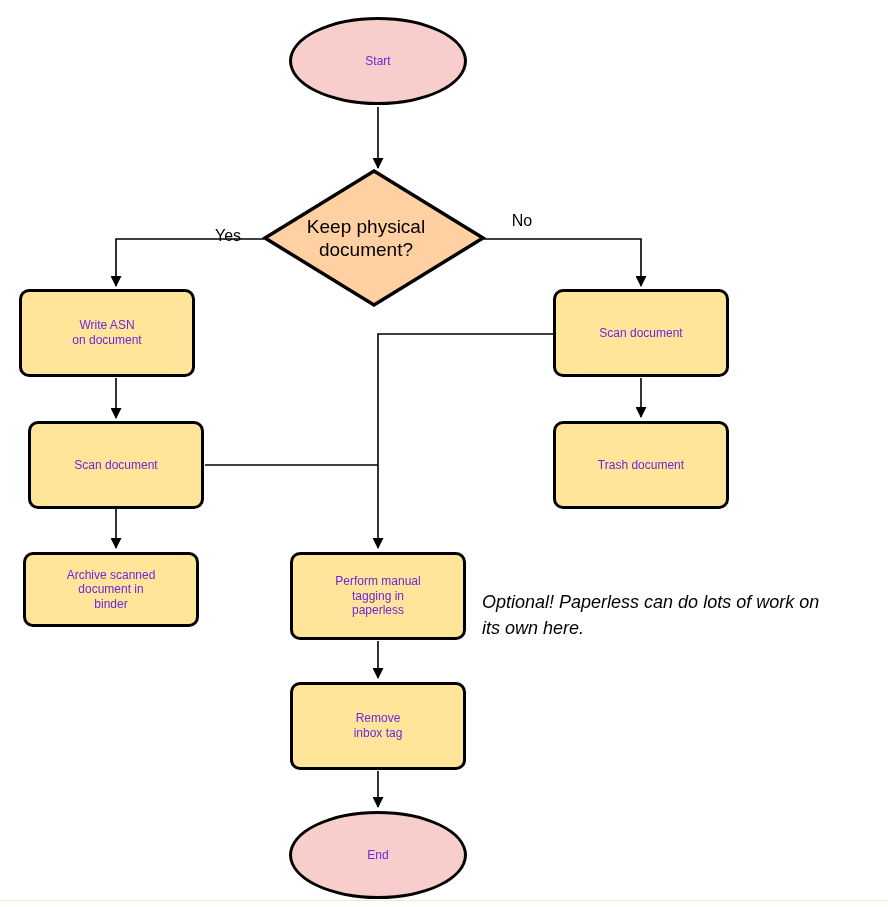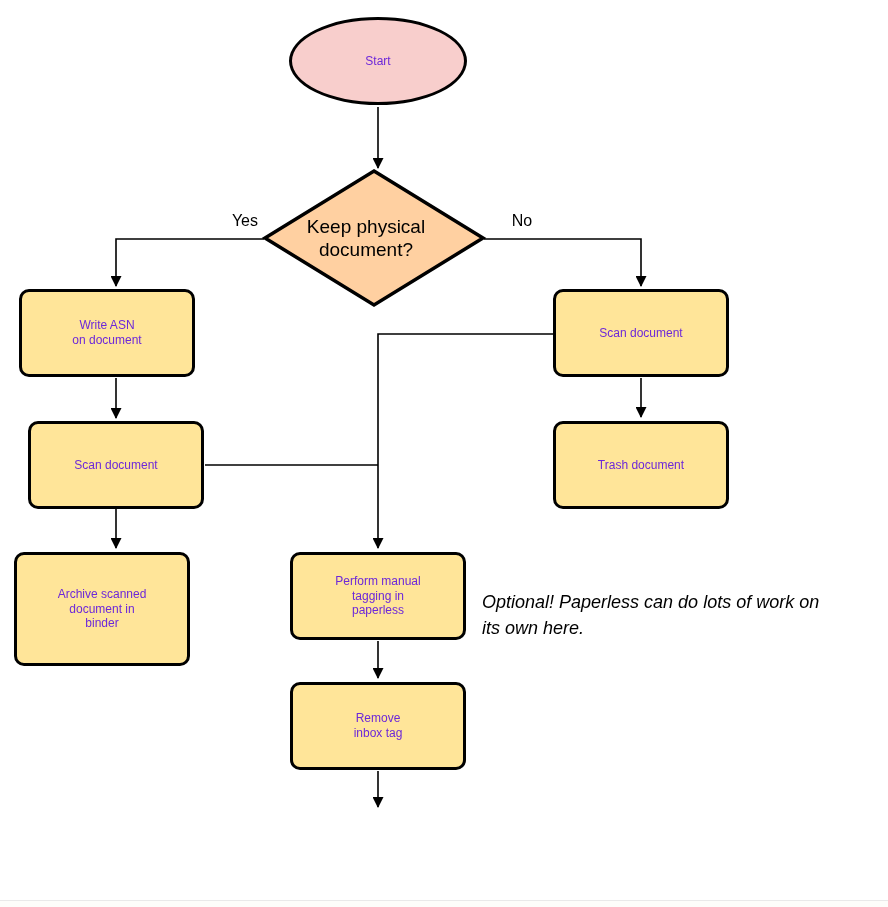--- a/index.html
+++ b/index.html
@@ -117,58 +117,61 @@
 
   <div class="node terminal" style="left:289px; top:17px;">
     <span>Start</span>
   </div>
 
   <div class="decision-label">
     <span>Keep physical
 document?</span>
   </div>
 
-  <div class="edge-label" style="left:198px; top:212px;text-align:right;">Yes</div>
+  <div class="edge-label" style="left:198px; top:227px;">Yes</div>
 
   <div class="edge-label" style="left:492px; top:212px;">No</div>
 
   <div class="node process" style="left:19px; top:289px;">
     <span>Write ASN
 on document</span>
   </div>
 
   <div class="node process" style="left:553px; top:289px;">
     <span>Scan document</span>
   </div>
 
   <div class="node process" style="left:28px; top:421px;">
     <span>Scan document</span>
   </div>
 
   <div class="node process" style="left:553px; top:421px;">
     <span>Trash document</span>
   </div>
 
-  <div class="node process" style="left:14px; top:552px; height:114px;">
+  <div class="node process" style="left:23px; top:552px; height:75px;">
     <span>Archive scanned
 document in
 binder</span>
   </div>
 
   <div class="node process" style="left:290px; top:552px;">
     <span>Perform manual
 tagging in
 paperless</span>
   </div>
 
   <div id="note">Optional! Paperless can do lots of work on
 its own here.</div>
 
   <div class="node process" style="left:290px; top:682px;">
     <span>Remove
 inbox tag</span>
   </div>
 
+  <div class="node terminal" style="left:289px; top:811px;">
+    <span>End</span>
+  </div>
 
   <div id="canvas-edge-line"></div>
   <div id="canvas-edge-strip"></div>
 
 </div>
 
 </body></html>

